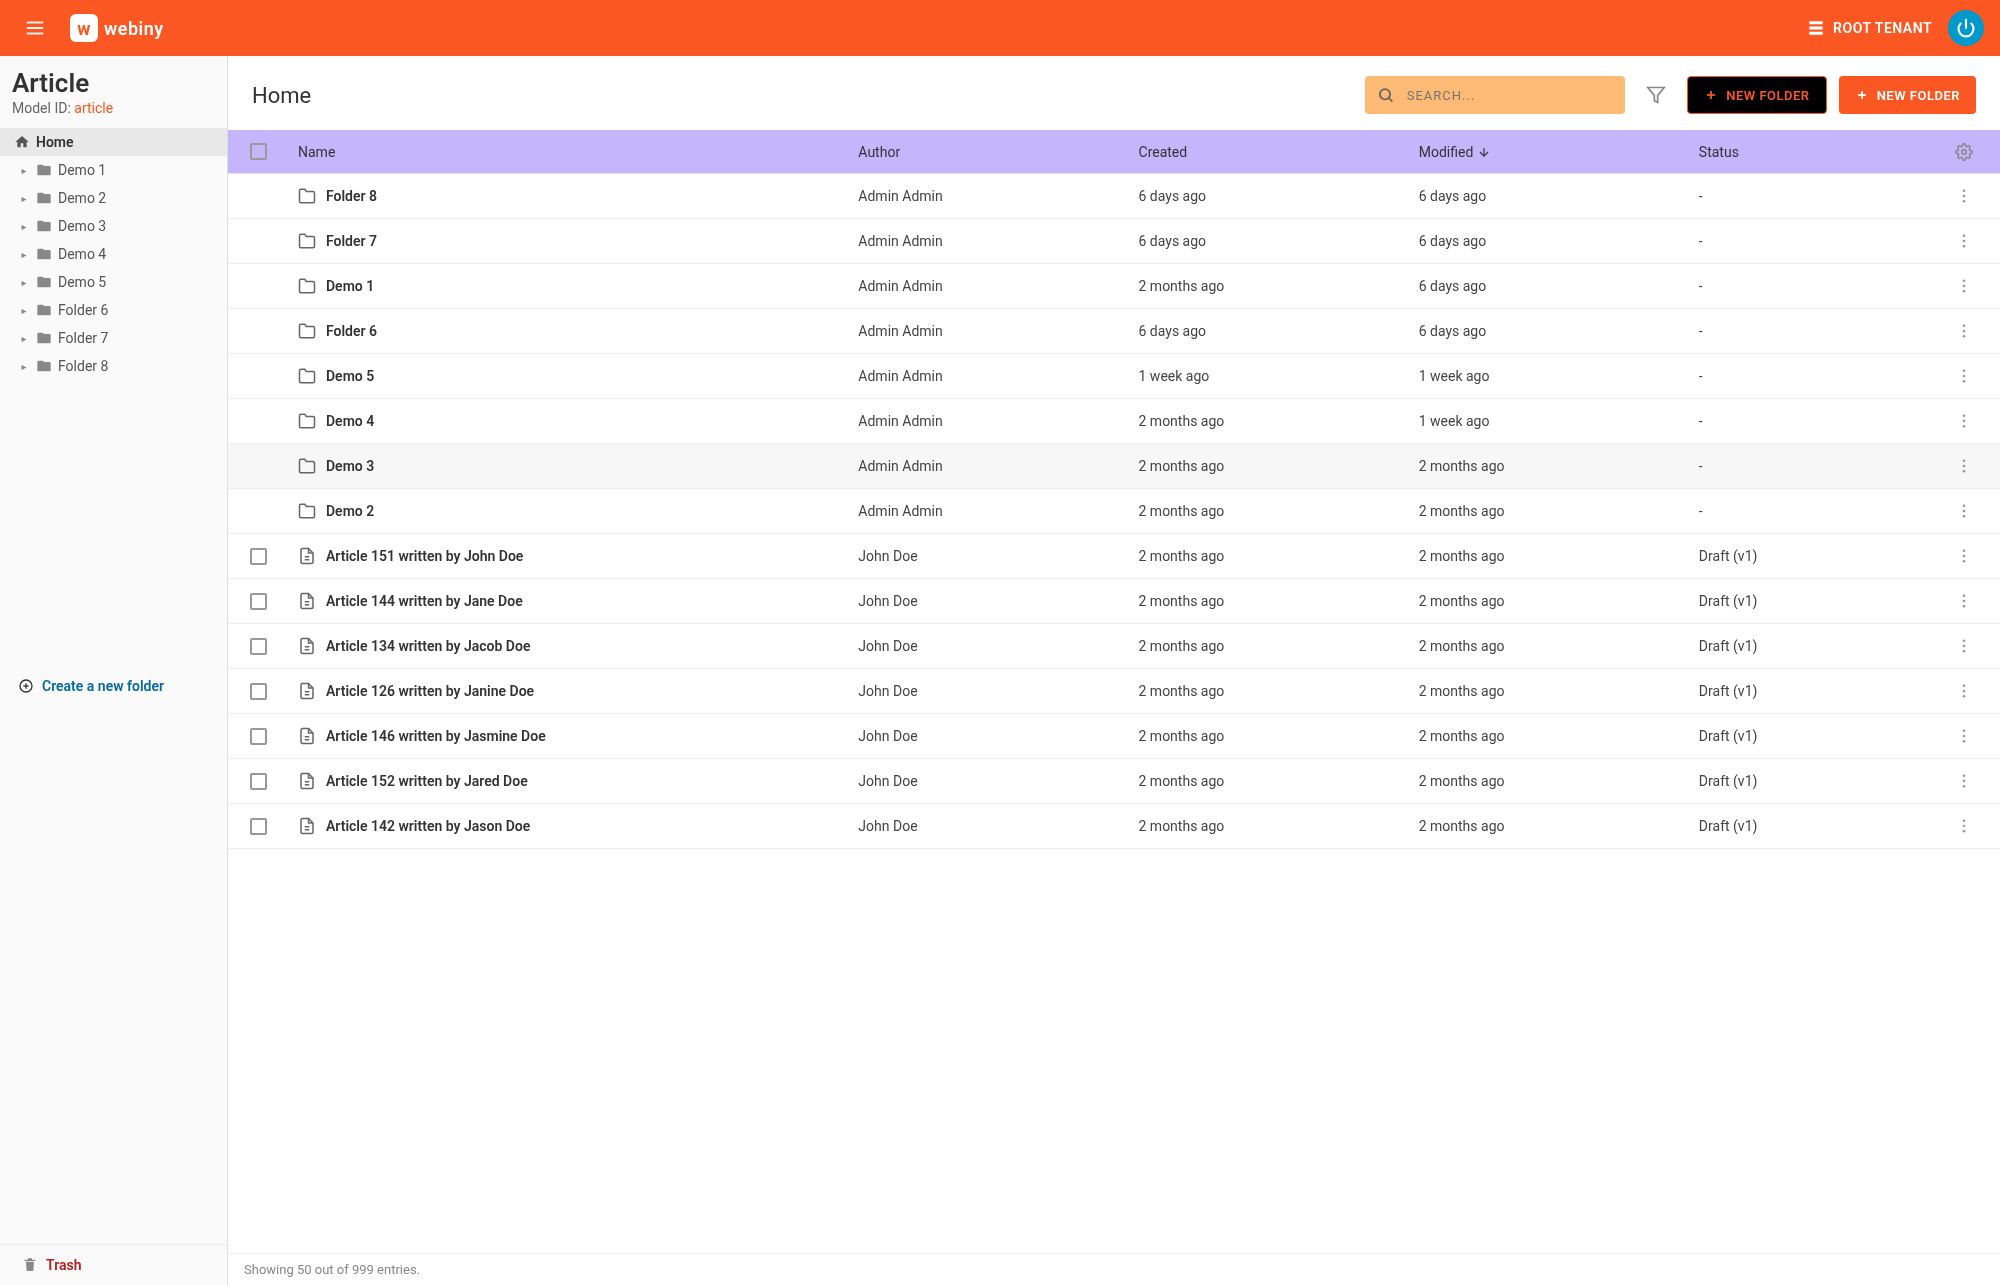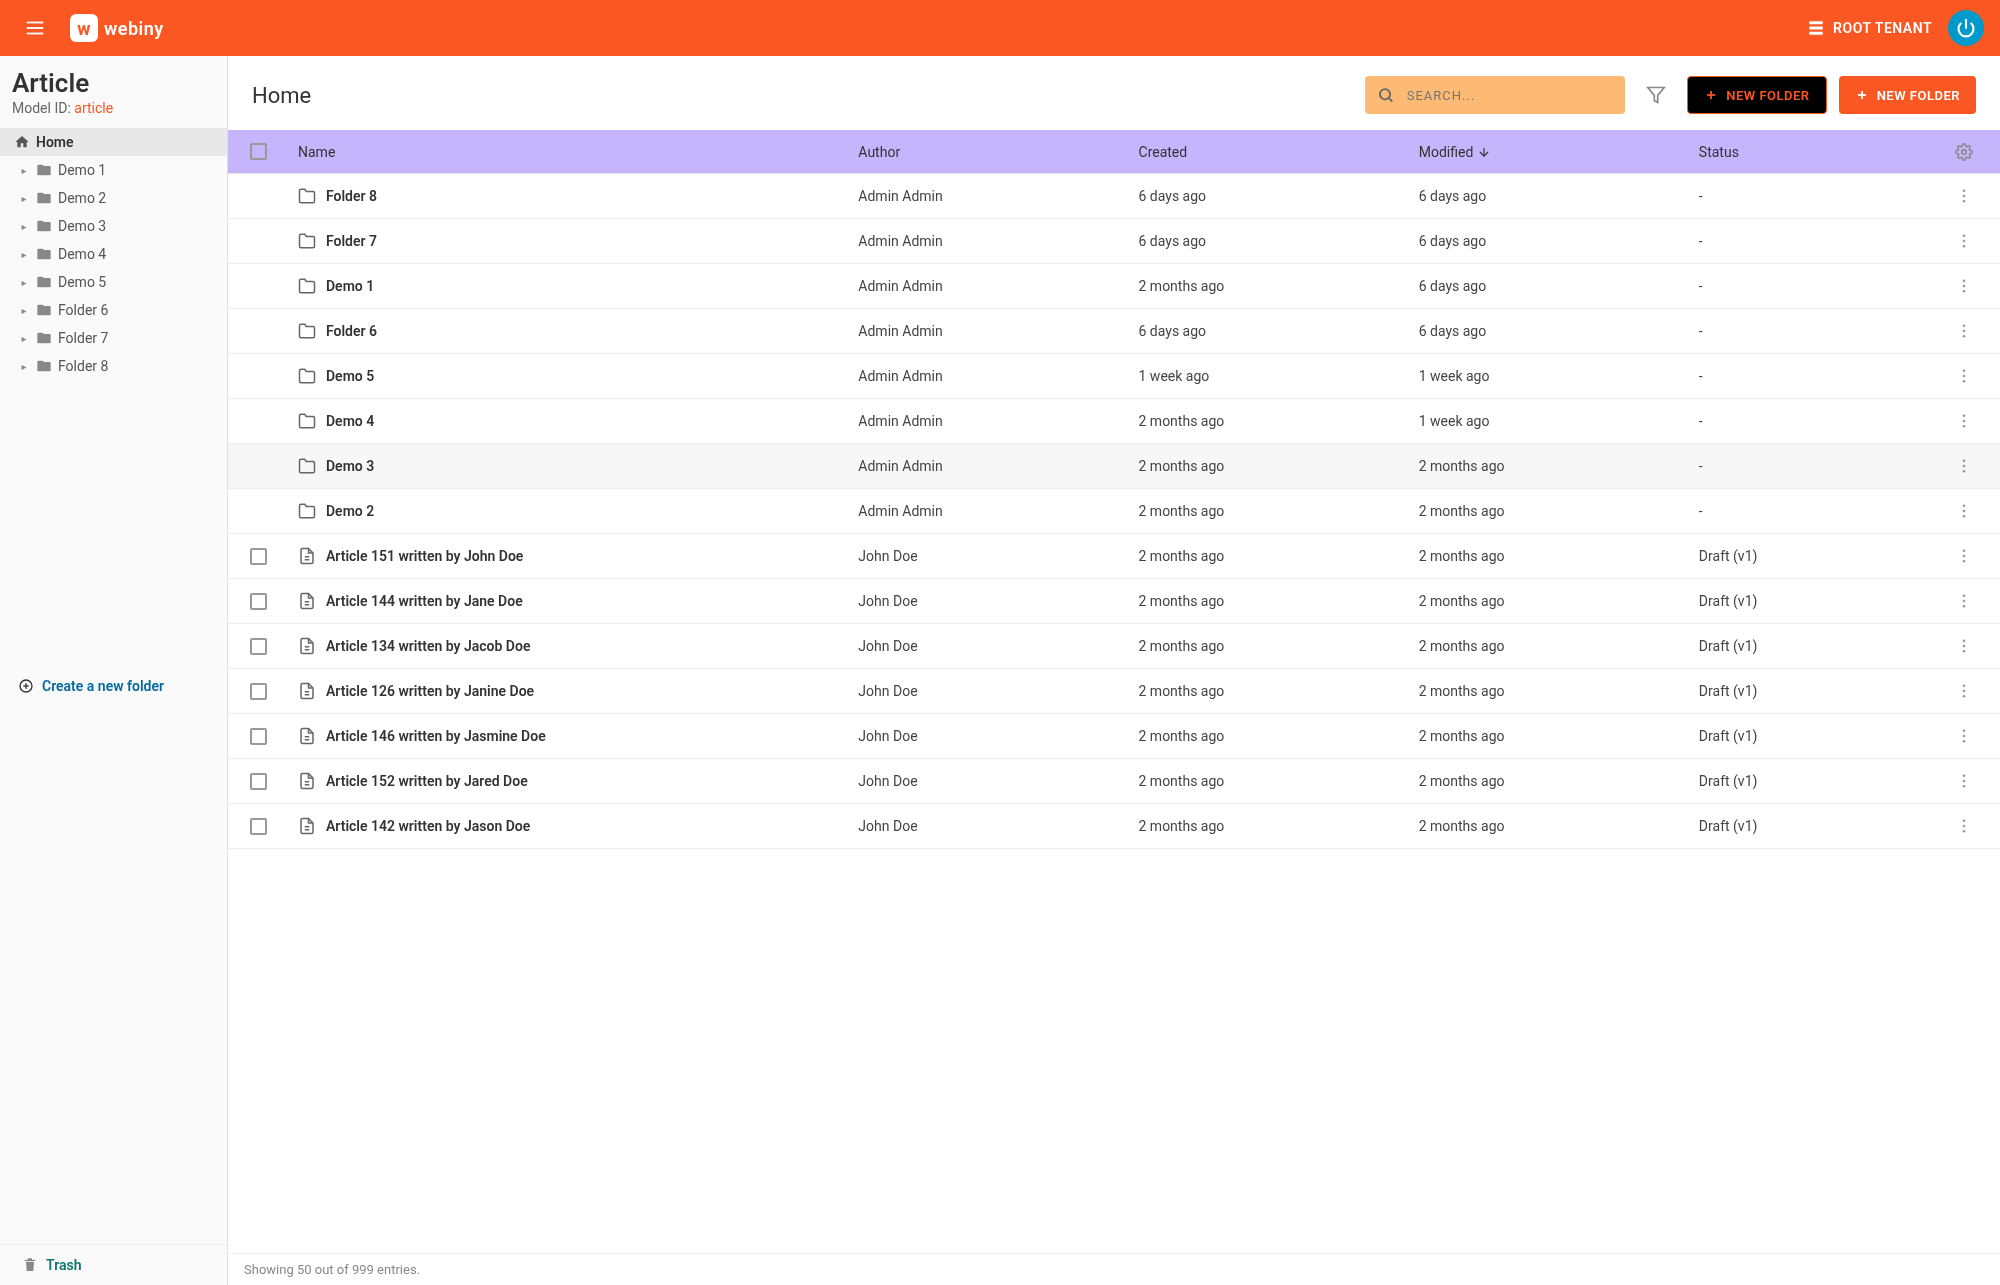--- a/index.html
+++ b/index.html
@@ -21,21 +21,21 @@
 .model-id { font-size: 14px; color: #666; margin-top: 2px; }
 .model-id-val { color: #fa5723; }
 .tree { flex: 1; overflow-y: auto; padding-top: 8px; }
 .tree-item { display: flex; align-items: center; height: 28px; padding: 0 8px 0 14px; cursor: pointer; gap: 6px; font-size: 14px; color: #555; }
 .tree-item.active { background: #e8e8e8; font-weight: 600; color: #333; }
 .tree-item.child { padding-left: 18px; }
 .tree-item .chev { width: 12px; display: flex; justify-content: center; color: #888; font-size: 10px; }
 .tree-item .ticon { color: #888; display: flex; }
 .tree-item.active .ticon { color: #555; }
 .create-folder { display: flex; align-items: center; gap: 8px; padding: 8px 12px 8px 18px; font-size: 14px; font-weight: 600; color: #0369a1; cursor: pointer; }
-.trash-row { border-top: 1px solid #eee; display: flex; align-items: center; gap: 8px; padding: 12px 12px 12px 22px; font-size: 14px; font-weight: 600; color: #0f766e; cursor: pointer; }
+.trash-row { border-top: 1px solid #eee; display: flex; align-items: center; gap: 8px; padding: 12px 12px 12px 22px; font-size: 14px; font-weight: 600; color: #b91c1c; cursor: pointer; }
 
 .content { flex: 1; display: flex; flex-direction: column; overflow: hidden; }
 .content-header { display: flex; align-items: center; padding: 20px 24px 16px 24px; gap: 12px; }
 .breadcrumb { font-size: 22px; font-weight: 400; color: #333; flex: 1; }
 .search-wrap { display: flex; align-items: center; background: #fdba74; border-radius: 4px; height: 38px; width: 260px; padding: 0 12px; gap: 12px; }
 .search-wrap input { border: none; background: transparent; outline: none; font-size: 13px; letter-spacing: 1px; color: #666; width: 100%; }
 .filter-btn { width: 38px; height: 38px; display: flex; align-items: center; justify-content: center; cursor: pointer; color: #888; }
 .btn { height: 38px; border-radius: 4px; display: flex; align-items: center; padding: 0 16px; gap: 8px; font-size: 13px; font-weight: 600; letter-spacing: 0.5px; cursor: pointer; border: none; }
 .btn-outline { border: 1px solid #fa5723; color: #fa5723; background: #000000; }
 .btn-solid { background: #fa5723; color: #fff; }

